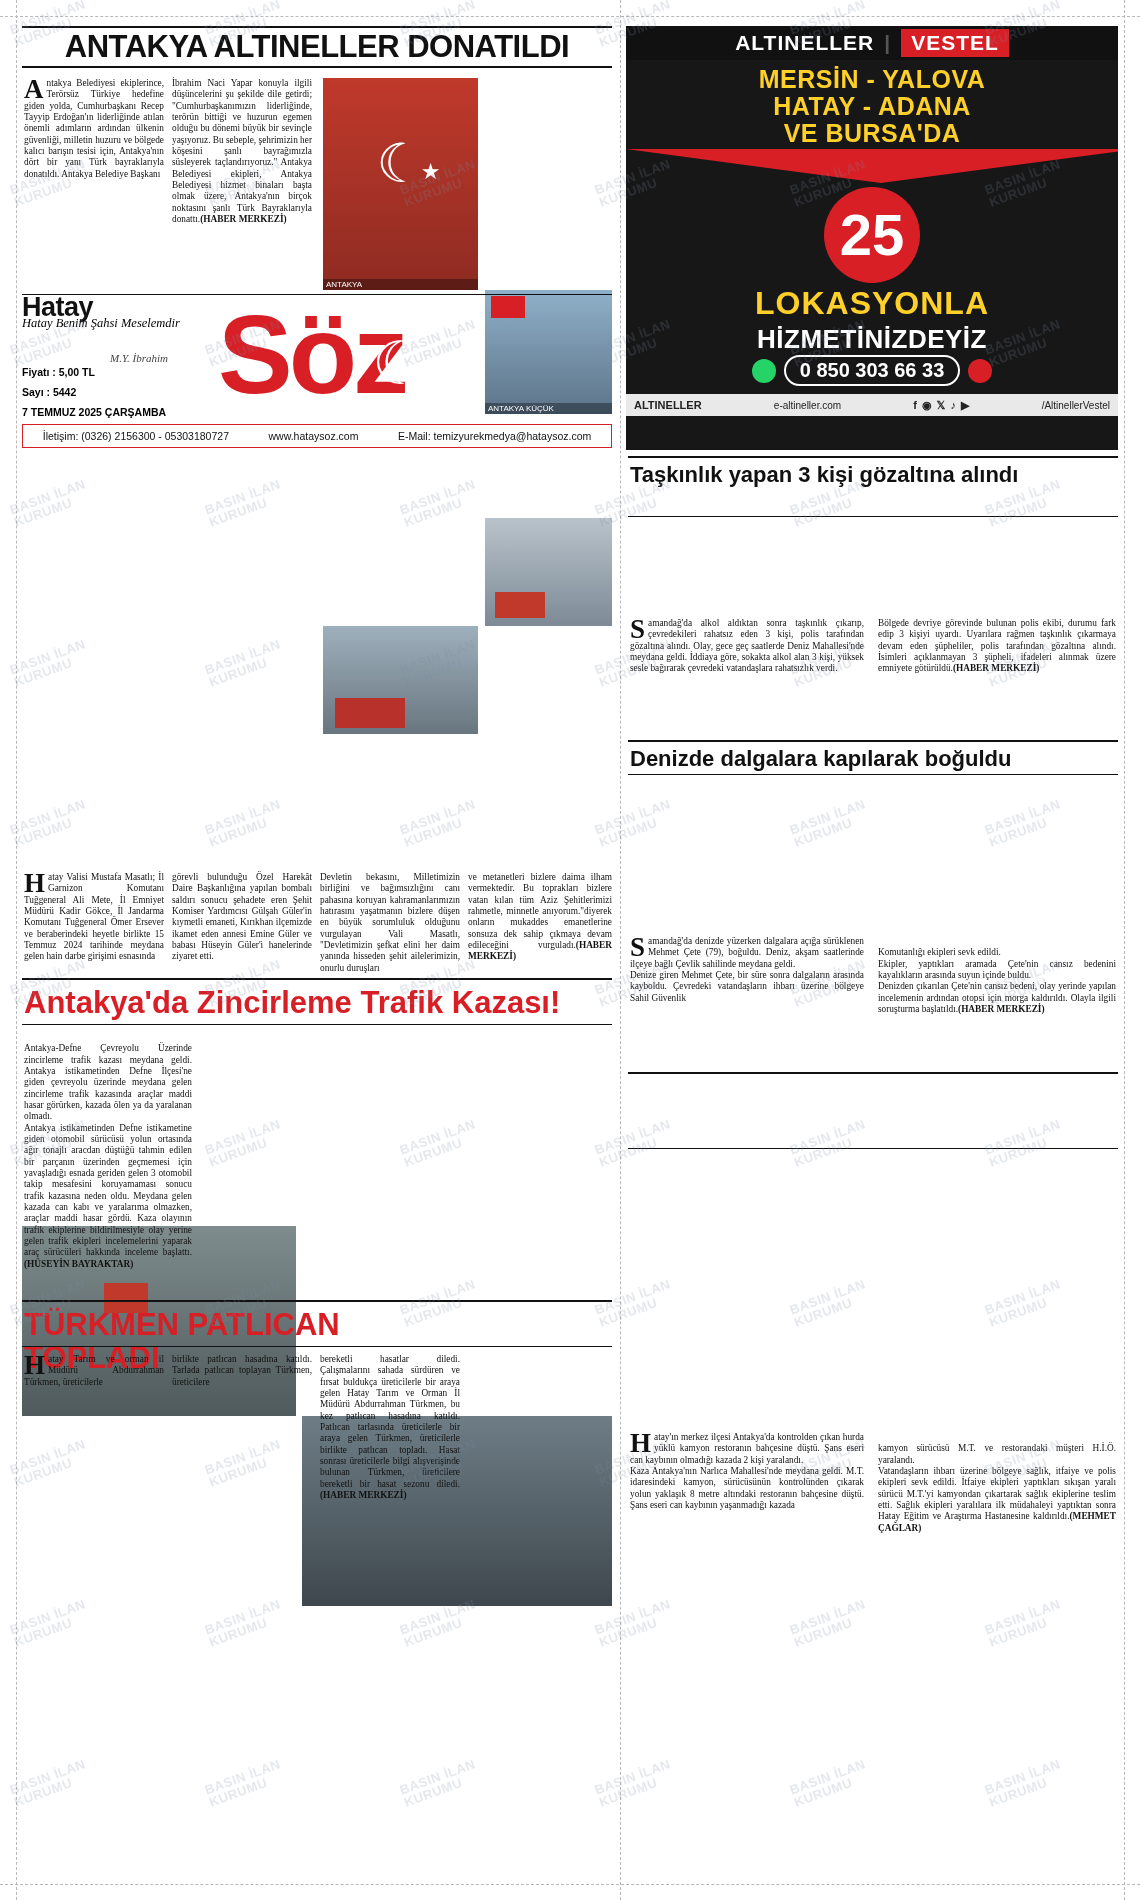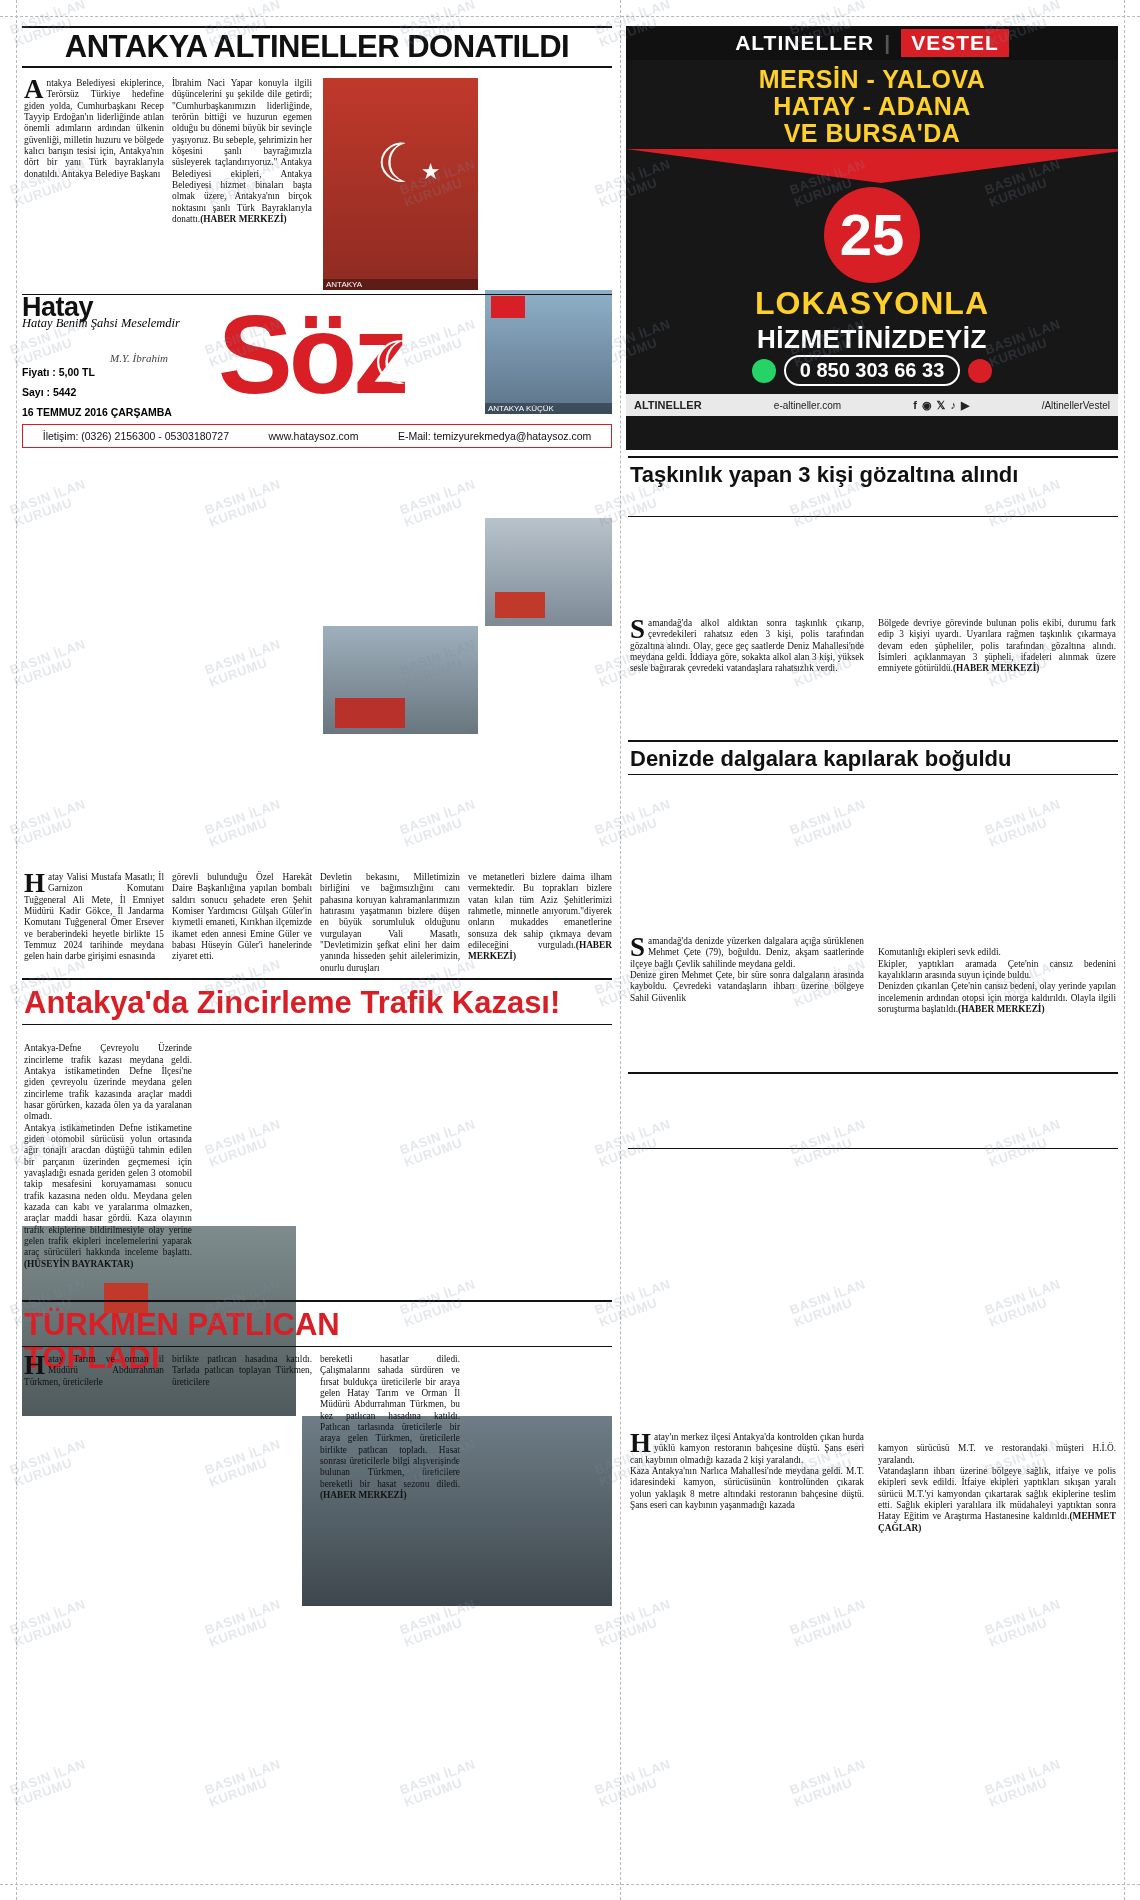--- a/index.html
+++ b/index.html
@@ -267,21 +267,21 @@
     <div style="position:absolute;left:12px;bottom:6px;width:70px;height:30px;background:#b8312a;"></div>
   </div>
 
   <div class="blk thin" style="left:22px; top:294px; width:590px;"></div>
 
   <div id="masthead">
     <div class="slogan" style="position:absolute;left:2px;top:16px;">Hatay Benim Şahsi Meselemdir</div>
     <div class="hatay-word" style="position:absolute;left:2px;top:-8px;">Hatay</div>
     <div class="meta" style="position:absolute;left:2px;top:66px;">Fiyatı : 5,00 TL</div>
     <div class="meta" style="position:absolute;left:2px;top:86px;">Sayı : 5442</div>
-    <div class="meta" style="position:absolute;left:2px;top:106px;">16 TEMMUZ 2016 ÇARŞAMBA</div>
+    <div class="meta" style="position:absolute;left:2px;top:106px;">7 TEMMUZ 2025 ÇARŞAMBA</div>
     <div style="position:absolute;left:90px;top:52px;font-family:'Liberation Serif',serif;font-style:italic;font-size:11px;color:#444;">M.Y. İbrahim</div>
     <div class="soz" style="position:absolute;left:198px;top:6px;">Söz</div>
     <div style="position:absolute;left:392px;top:38px;color:#fff;font-size:38px;">★</div>
     <div style="position:absolute;left:352px;top:28px;color:#fff;font-size:60px;">☾</div>
   </div>
 
   <div class="blk contactbar" style="left:22px; top:424px; width:590px;">
     <span>İletişim: (0326) 2156300 - 05303180727</span>
     <span>www.hataysoz.com</span>
     <span>E-Mail: temizyurekmedya@hataysoz.com</span>

